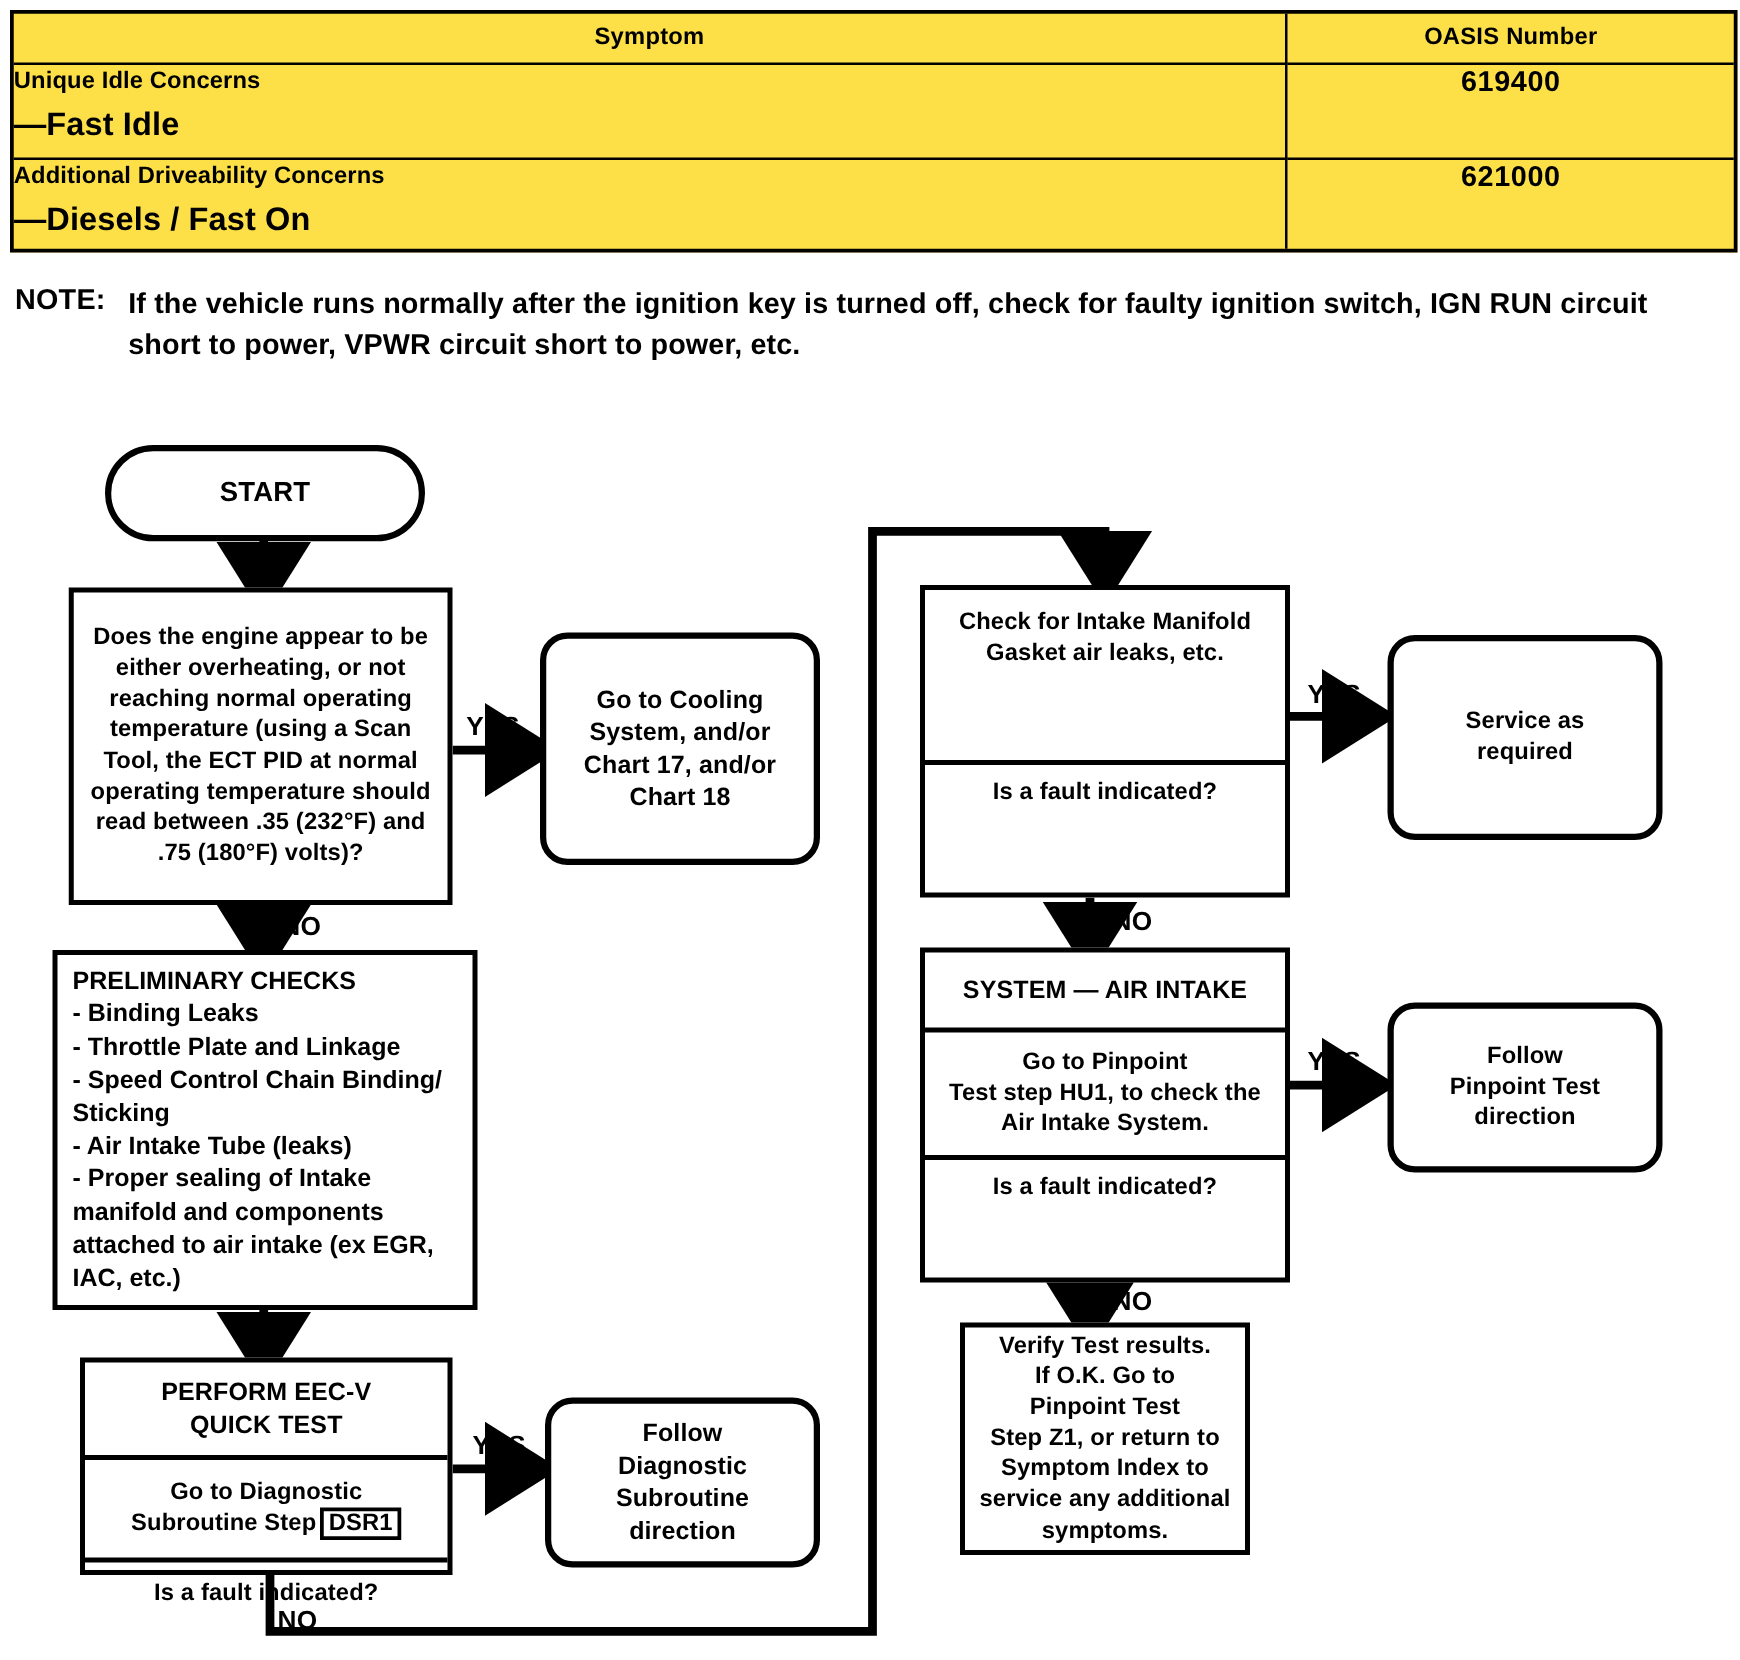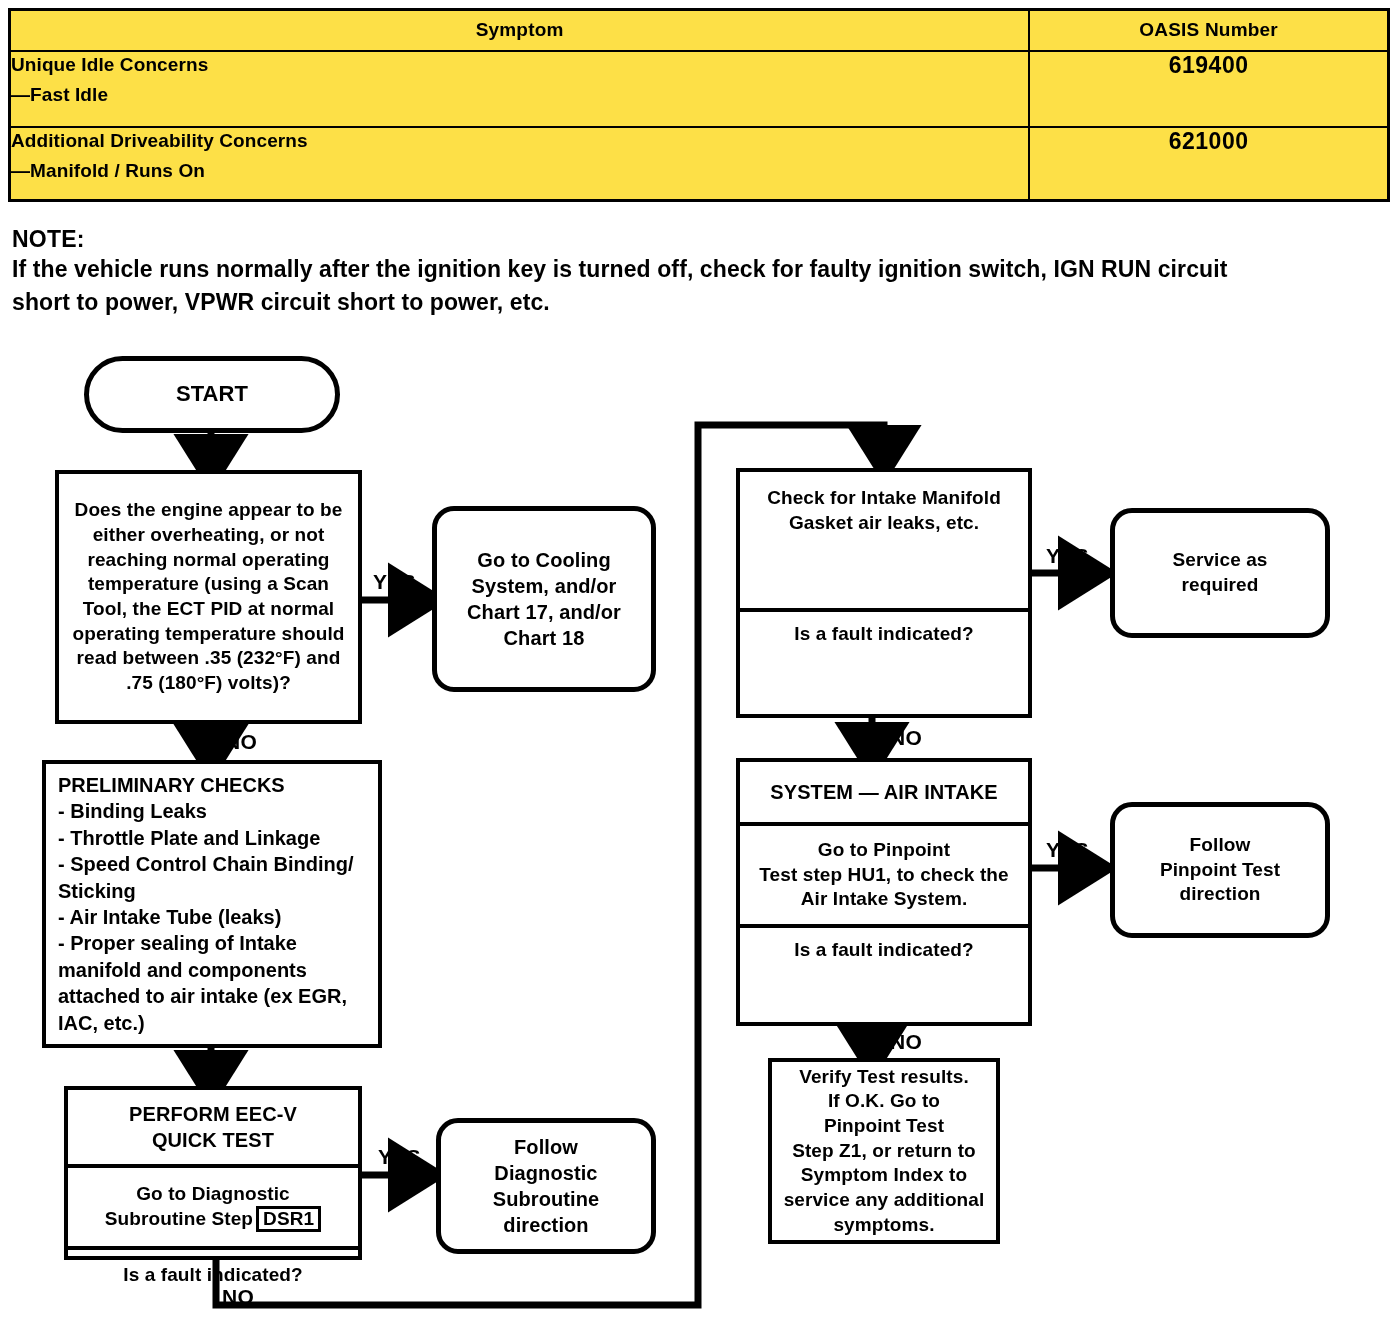--- a/index.html
+++ b/index.html
@@ -8,26 +8,26 @@
   #root{position:relative;width:1392px;height:1328px;overflow:hidden;}
 
   
   .tbl{position:absolute;left:8px;top:8px;width:1376px;border:3px solid #000;
        border-collapse:collapse;background:#fde047;}
   .tbl table{width:100%;border-collapse:collapse;}
   .tbl th,.tbl td{border:2px solid #000;padding:0;vertical-align:top;}
   .th-txt{font-size:19px;font-weight:bold;text-align:center;padding:8px 0 9px;letter-spacing:.2px;}
   .cell-sym{padding:8px 0 6px 14px;}
   .sym-head{font-size:19px;font-weight:bold;line-height:1.35;letter-spacing:.1px;}
-  .sym-sub{font-size:19px;font-weight:bold;line-height:1.35;letter-spacing:.1px;margin-top:4px;}
+  .sym-sub{font-size:26px;font-weight:bold;line-height:1.35;letter-spacing:.1px;margin-top:4px;}
   .cell-num{text-align:center;vertical-align:bottom;padding-bottom:8px;}
   .num-txt{font-size:23px;font-weight:bold;letter-spacing:.5px;}
 
   
-  .note{position:absolute;left:12px;top:226px;width:1370px;display:flex;align-items:flex-start;flex-direction:column;}
+  .note{position:absolute;left:12px;top:226px;width:1370px;display:flex;align-items:flex-start;}
   .note-label{font-size:23px;font-weight:bold;flex:0 0 auto;margin-right:18px;letter-spacing:.2px;}
   .note-body{font-size:23px;font-weight:bold;line-height:1.42;letter-spacing:.1px;max-width:1255px;}
 
   
   #flow{position:absolute;left:0;top:330px;width:1392px;height:998px;}
   svg.conn{position:absolute;left:0;top:0;width:1392px;height:998px;pointer-events:none;}
 
   .node{position:absolute;background:#fff;box-sizing:border-box;}
   .rect{border:4px solid #000;}
   .stadium{border:5px solid #000;border-radius:46px;}
@@ -71,21 +71,21 @@
             <div class="sym-head">Unique Idle Concerns</div>
             <div class="sym-sub">—Fast Idle</div>
           </td>
           <td class="cell-num" style="border-right:none;">
             <div class="num-txt">619400</div>
           </td>
         </tr>
         <tr style="height:72px;">
           <td class="cell-sym" style="border-left:none;border-bottom:none;">
             <div class="sym-head">Additional Driveability Concerns</div>
-            <div class="sym-sub">—Manifold / Runs On</div>
+            <div class="sym-sub">—Diesels / Fast On</div>
           </td>
           <td class="cell-num" style="border-right:none;border-bottom:none;">
             <div class="num-txt">621000</div>
           </td>
         </tr>
       </tbody>
     </table>
   </div>
 
   <div class="note">
@@ -179,21 +179,21 @@
 
     <div class="node rect" style="left:736px;top:138px;width:296px;height:250px;">
       <div class="seg pad6" style="height:116px;display:flex;align-items:flex-start;justify-content:center;padding-top:14px;">
         <div class="t f19" style="text-align:center;">Check for Intake Manifold Gasket air leaks, etc.</div>
       </div>
       <div class="pad6" style="height:80px;display:flex;align-items:flex-start;justify-content:center;padding-top:10px;">
         <div class="t f19">Is a fault indicated?</div>
       </div>
     </div>
 
-    <div class="node rounded ctr" style="left:1110px;top:178px;width:220px;height:130px;padding:4px 8px;">
+    <div class="node rounded ctr" style="left:1110px;top:178px;width:220px;height:164px;padding:4px 8px;">
       <div class="t f19" style="white-space:pre-line;">Service as
 required</div>
     </div>
 
     <div class="node rect" style="left:736px;top:428px;width:296px;height:268px;">
       <div class="seg ctr pad6" style="height:48px;">
         <div class="t f20">SYSTEM — AIR INTAKE</div>
       </div>
       <div class="seg ctr pad6" style="height:86px;">
         <div class="t f19" style="white-space:pre-line;">Go to Pinpoint

